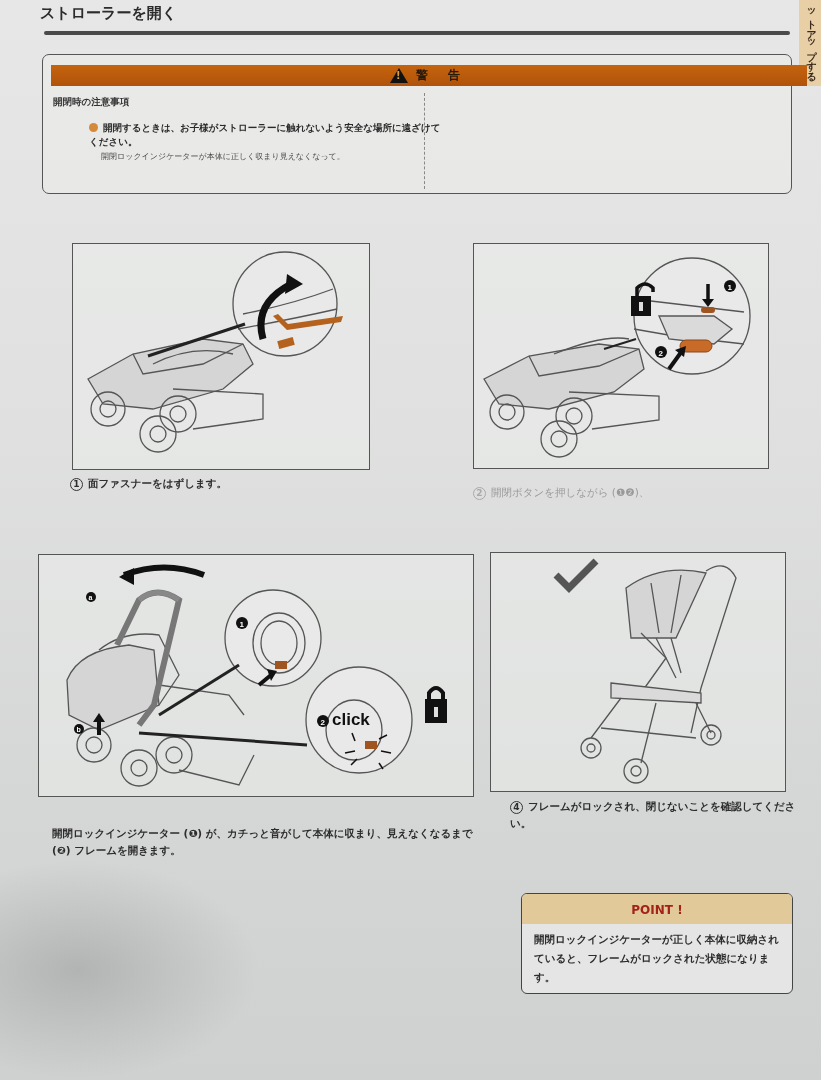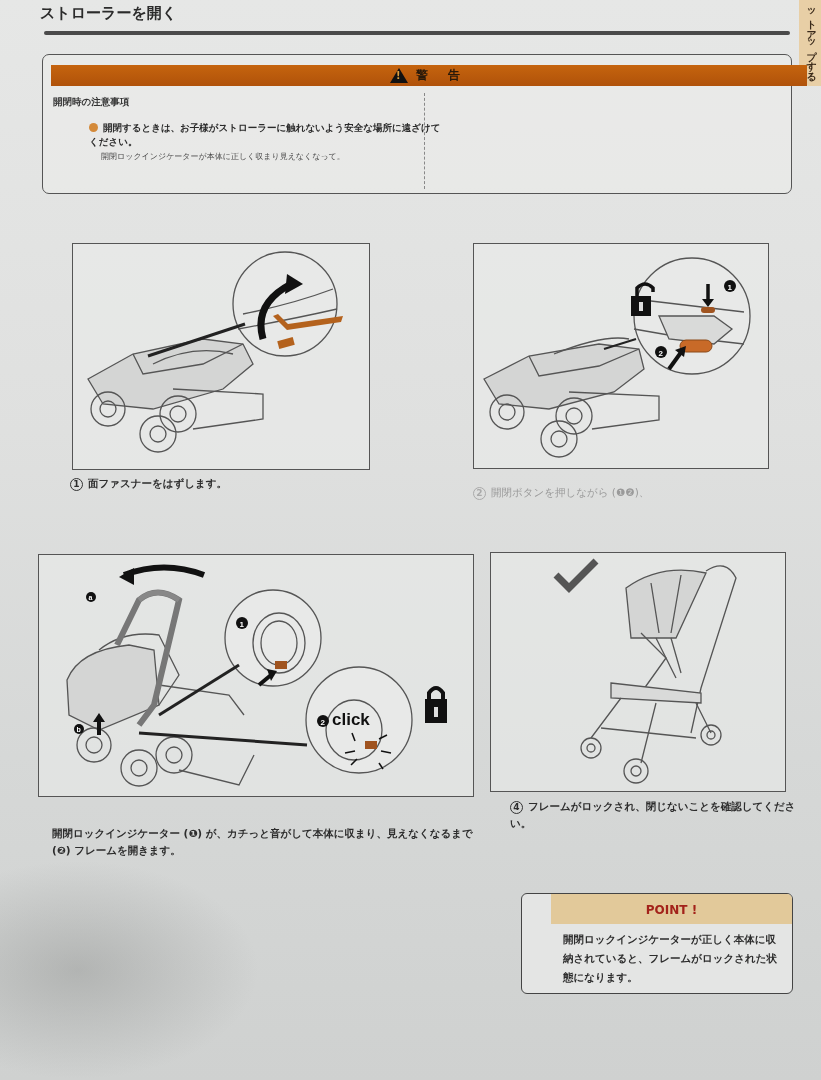--- a/index.html
+++ b/index.html
@@ -53,21 +53,21 @@
   .panel {
     position: absolute; border: 1.5px solid #555; background: rgba(235,236,235,0.55); overflow: hidden;
   }
   .caption { position: absolute; font-size: 10.5px; font-weight: bold; color: #2d2d2d; line-height: 17px; }
   .caption.faded { color: #9a9a9a; font-weight: normal; margin-top: 12px; }
   .circ-num { display: inline-block; width: 13px; height: 13px; border: 1.2px solid #333; border-radius: 50%; text-align: center; font-size: 9px; line-height: 11px; margin-right: 5px; font-weight: bold; vertical-align: 0px; }
   .caption.faded .circ-num { border-color: #aaa; color: #aaa; }
   .sub-caption { position: absolute; font-size: 10.5px; font-weight: bold; color: #2d2d2d; line-height: 17px; }
   .point-box {
     position: absolute; left: 521px; top: 893px; width: 272px; height: 101px;
-    border: 1.5px solid #444; border-radius: 6px; overflow: hidden; background: #e4e5e4; padding-left: 29px;
+    border: 1.5px solid #444; border-radius: 6px; overflow: hidden; background: #e4e5e4;
   }
   .point-header { height: 30px; background: #e2c99a; text-align: center; line-height: 33px; font-size: 12px; font-weight: bold; color: #a3221a; }
   .point-body { padding: 6px 12px; font-size: 10.5px; font-weight: bold; line-height: 19px; color: #2d2d2d; }
   svg { position: absolute; left: 0; top: 0; }
 </style>
 </head>
 <body>
 
 <div class="page">
   <div class="shadow"></div>

